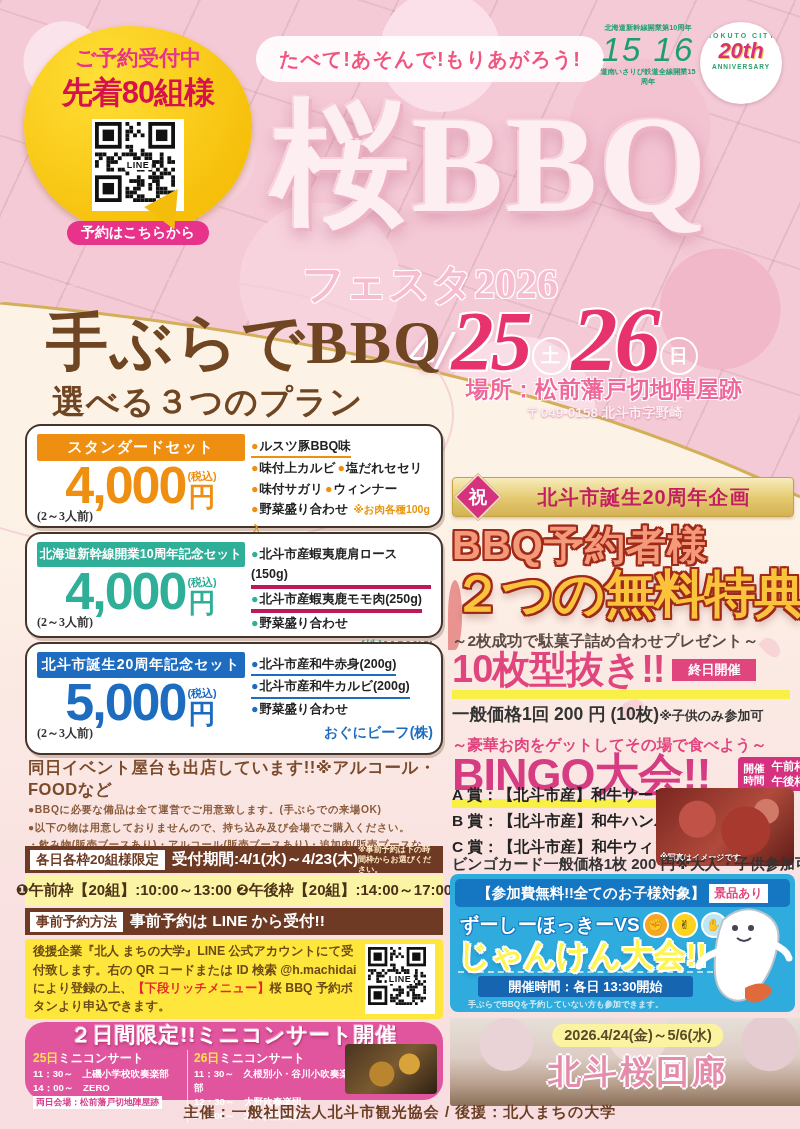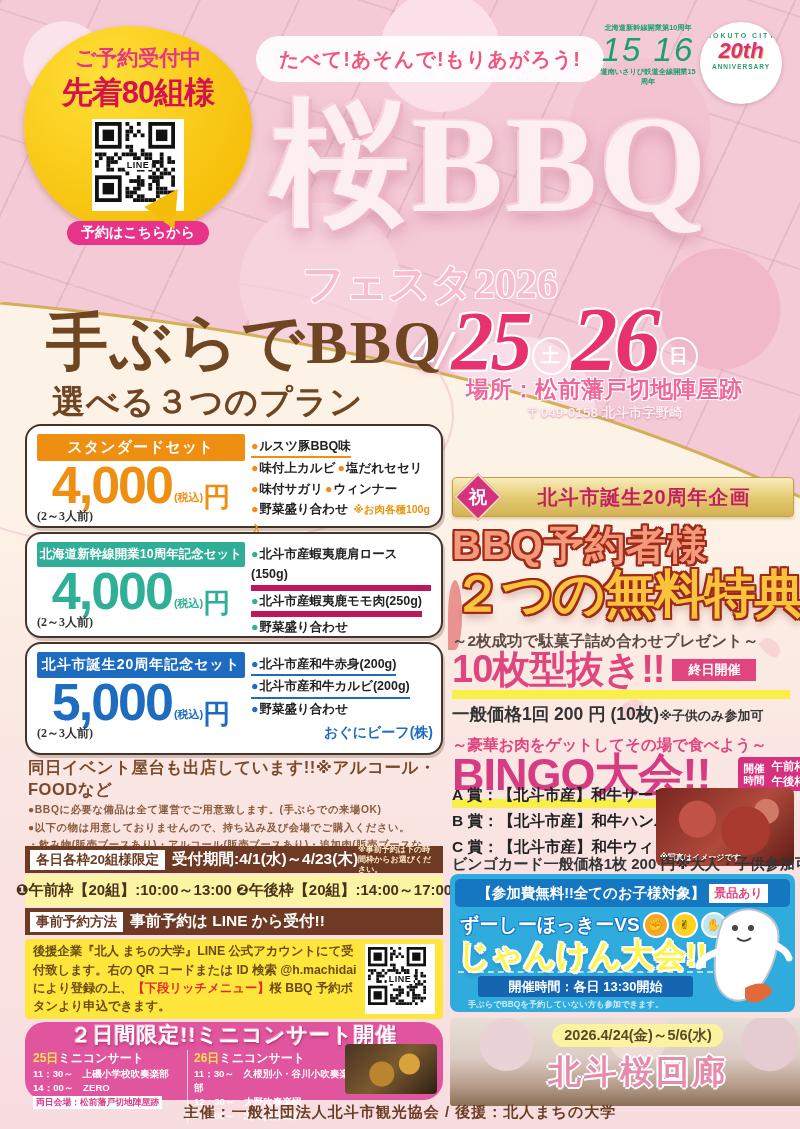--- a/index.html
+++ b/index.html
@@ -90,37 +90,37 @@
   .plan-left{width:208px;flex:none;}
   .plan-head{color:#fff;font-weight:900;text-align:center;padding:4px 2px;font-size:15px;
     letter-spacing:1px;border-radius:2px;}
   .plan-2 .plan-head{font-size:12.5px;letter-spacing:0;}
   .plan-3 .plan-head{font-size:14px;}
   .plan-1 .plan-head{background:#ef8f12;}
   .plan-2 .plan-head{background:#2fae98;}
   .plan-3 .plan-head{background:#1d6cc0;}
   .plan-price{display:flex;align-items:flex-end;justify-content:center;margin-top:-2px;}
   .p-num{font-size:52px;font-weight:900;letter-spacing:-2px;line-height:1;}
-  .yen-col{display:flex;flex-direction:row;align-items:center;margin-left:2px;}
+  .yen-col{display:flex;flex-direction:column;align-items:center;margin-left:2px;}
   .p-tax{font-size:11px;font-weight:800;}
   .p-yen{font-size:27px;font-weight:900;line-height:1;}
   .plan-1 .p-num,.plan-1 .p-tax,.plan-1 .p-yen{color:#ef8f12;}
   .plan-2 .p-num,.plan-2 .p-tax,.plan-2 .p-yen{color:#2fae98;}
   .plan-3 .p-num,.plan-3 .p-tax,.plan-3 .p-yen{color:#1d6cc0;}
   .serving{font-family:"Liberation Serif","DejaVu Serif",serif;font-size:12px;font-weight:700;
     color:#333;text-align:left;margin:-3px 12px 0 0;}
   .plan-items{flex:1;padding-left:6px;padding-top:2px;font-size:12.5px;font-weight:700;
     color:#222;line-height:1.62;}
   .item{display:inline-block;margin-right:2px;}
   .item:before{content:"●";margin-right:1px;}
   .plan-1 .item:before{color:#ef8f12;}
   .plan-2 .item:before{color:#2fae98;}
   .plan-3 .item:before{color:#1d6cc0;}
   .item.u{border-bottom:2px solid #ef8f12;}
-  .plan-2 .item.u{border-bottom:6px solid #be185d;}
+  .plan-2 .item.u{border-bottom:4px solid #be185d;}
   .plan-3 .item.u{border-bottom:2px solid #1d6cc0;}
   .p-note{font-size:10.5px;color:#e8960f;font-weight:800;}
   .vendor{text-align:right;font-weight:900;font-size:14px;margin-top:2px;}
   .plan-2 .vendor{color:#2fae98;}
   .plan-3 .vendor{color:#1d6cc0;}
   
   .notes{left:28px;top:757px;width:408px;}
   .notes-head{font-size:16.5px;font-weight:900;color:#7a4a2a;letter-spacing:.5px;}
   .notes-li{font-size:10.3px;font-weight:700;color:#8a5a3a;letter-spacing:.6px;line-height:1.72;}
   

